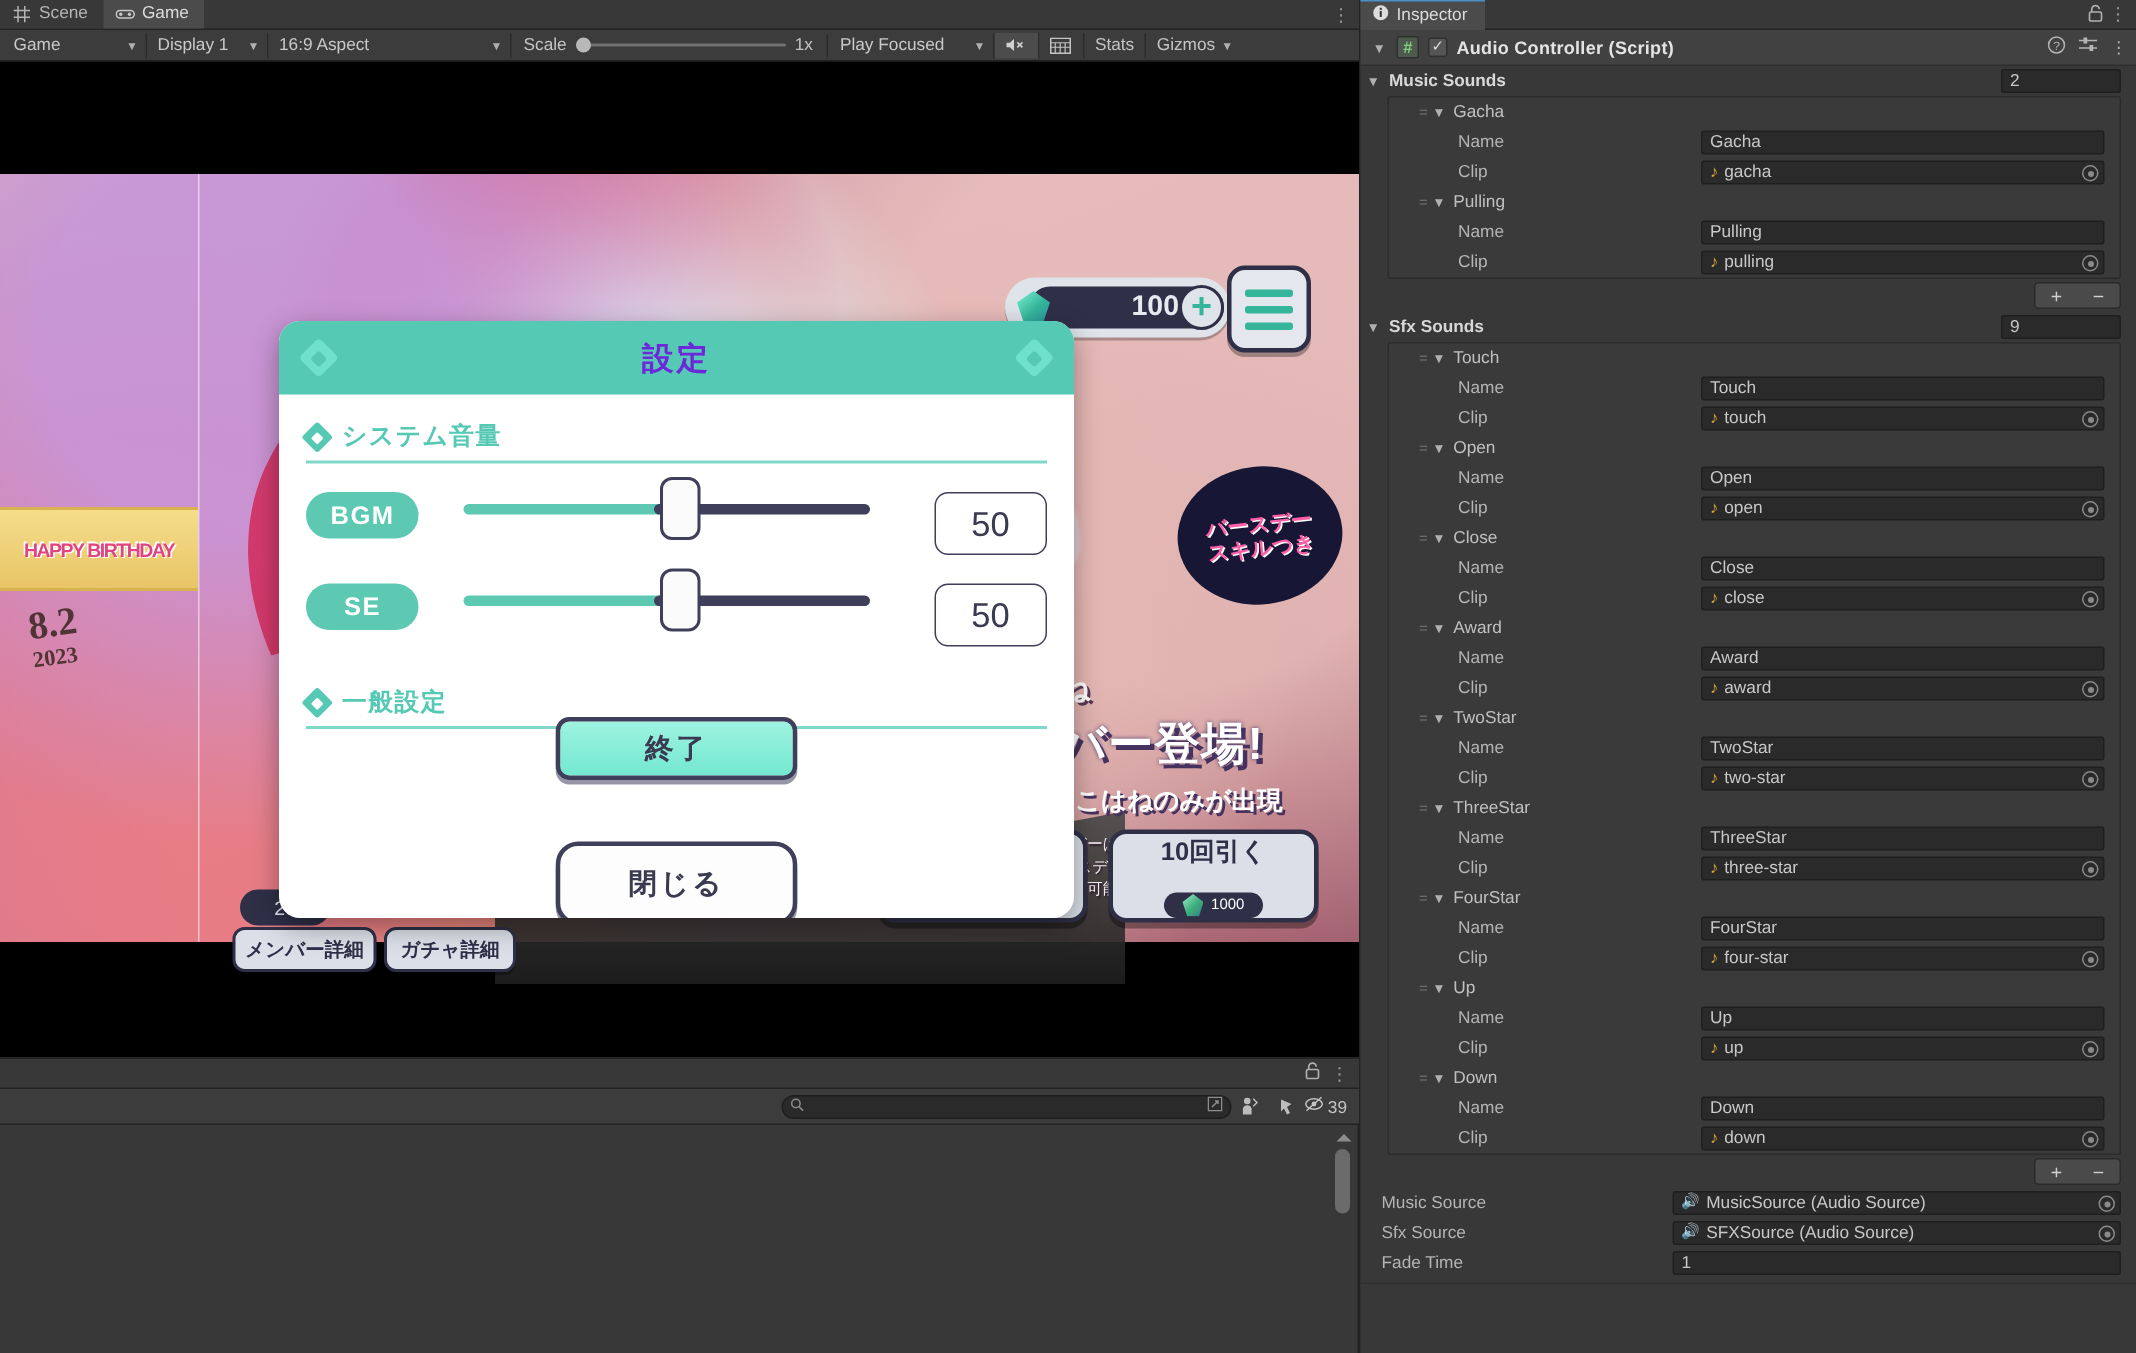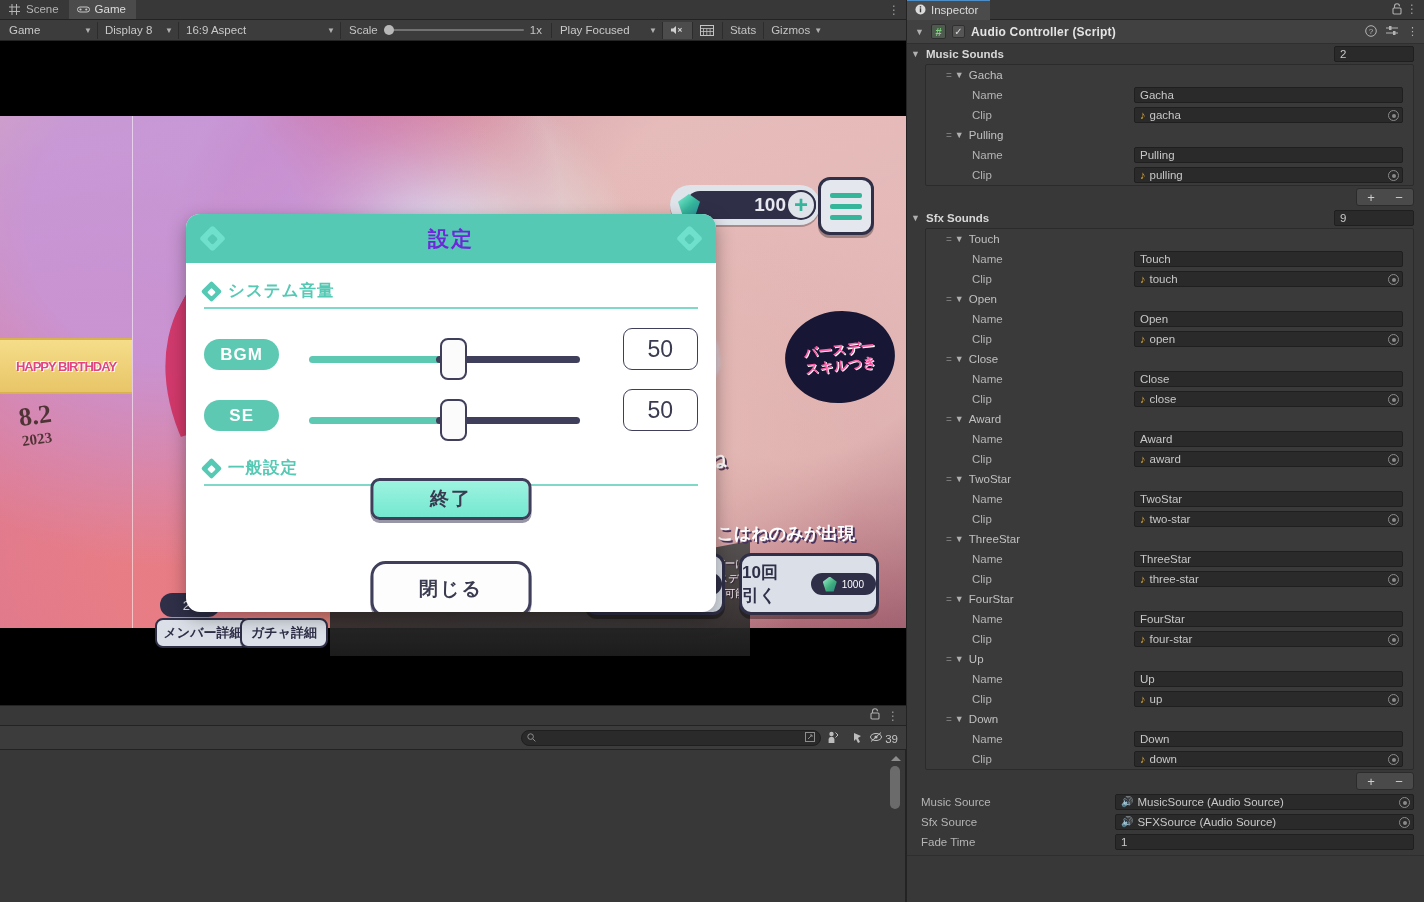--- a/index.html
+++ b/index.html
@@ -171,21 +171,21 @@
     border-radius:8px; display:flex; align-items:center; justify-content:center;
     color:#2f2f48; font-size:13px; font-weight:bold; box-shadow:0 2px 0 rgba(0,0,0,.3);
   }
   .pill-dark {
     position:absolute; height:24px; background:#2f2f48; border-radius:12px;
     color:#e8e8f0; font-size:13px; display:flex; align-items:center; justify-content:center;
     padding: 0 10px;
   }
   .gacha-btn {
     position:absolute; width:140px; height:62px; background:#dbe0e8; border:3px solid #2f2f48;
-    border-radius:12px; display:flex; flex-direction:row; align-items:center; justify-content:flex-end;
+    border-radius:12px; display:flex; flex-direction:column; align-items:center; justify-content:flex-end;
     gap:16px; box-shadow: 0 4px 0 rgba(0,0,0,.35); color:#2f2f48;
   }
   .gacha-btn .lbl { font-size:17px; font-weight:bold; }
   .gacha-btn .cost {
     height:22px; background:#2f2f48; border-radius:11px; color:#fff; font-size:10px;
     display:flex; align-items:center; gap:5px; padding:0 12px;
   }
   .gem-sm {
     width:14px; height:15px;
     background: linear-gradient(135deg, #9ff0cf, #3fae7d 55%, #2b7f87);
@@ -219,21 +219,21 @@
   .sec-head { display:flex; align-items:center; gap:9px; margin-bottom:5px; }
   .sec-diamond {
     width:15px; height:15px; background:#55c9b4; transform:rotate(45deg); border-radius:2px; position:relative;
   }
   .sec-diamond::after {
     content:""; position:absolute; left:4.5px; top:4.5px; width:6px; height:6px; background:#ffffff; border-radius:1px;
   }
   .sec-title { color:#55c9b4; font-size:16.5px; font-weight:bold; letter-spacing:1px; }
   .sec-rule { height:2px; background:#7fd8c8; margin:4px 0 0 0; }
 
-  .slider-row { display:flex; align-items:flex-end; margin-top:19px;gap:11px; }
+  .slider-row { display:flex; align-items:flex-start; margin-top:19px;gap:11px; }
   .pill {
     width:80px; height:31px; border-radius:16px; background:#5dc9b3; color:#ffffff;
     display:flex; align-items:center; justify-content:center; font-size:17px; font-weight:bold;
     letter-spacing:1px;
   }
   .slider {
     position:relative; margin-left:19px; width:287px; height:22px; display:flex; align-items:center;
   }
   .sl-fill { position:absolute; left:0; height:7px; border-radius:4px; background:#5dc9b3; }
   .sl-rest { position:absolute; right:0; height:7px; border-radius:4px; background:#3f3f5c; }
@@ -401,21 +401,21 @@
       </div>
       <div class="kebab">⋮</div>
     </div>
 
     <div class="gtoolbar">
       <div class="tb-dd" style="width:96px">
         <span>Game</span>
         <span class="caret">▼</span>
       </div>
       <div class="tb-dd" style="width:81px">
-        <span>Display 8</span>
+        <span>Display 1</span>
         <span class="caret">▼</span>
       </div>
       <div class="tb-dd" style="width:162px">
         <span>16:9 Aspect</span>
         <span class="caret">▼</span>
       </div>
       <div class="scale-wrap">
         <span>Scale</span>
         <span class="scale-track">
           <span class="scale-knob"></span>
@@ -464,20 +464,21 @@
         </div>
         <div class="art-date">
           <span>8.2</span>
           <small>2023</small>
         </div>
         <div class="art-name">訳 こはね</div>
         <div class="art-badge">
           <span>バースデー</span>
           <span>スキルつき</span>
         </div>
+        <div class="art-head">バー登場!</div>
         <div class="art-sub">訳 こはねのみが出現</div>
         <div class="art-note" style="white-space:pre-line">誕生日限定メンバーは出現しません。
 イは専用の[バースデー]となります。
 は今後再登場する可能性があります。</div>
       </div>
 
       <div class="hud-currency">
         <span class="gem"></span>
         <span class="hud-pillbar">100</span>
         <span class="hud-plus">+</span>
@@ -487,21 +488,21 @@
         <i></i>
         <i></i>
       </div>
 
       <div class="pill-dark" style="left:160px; top:552px; width:60px">
         <span>20</span>
       </div>
       <div class="btn-small" style="left:155px; top:577px; width:96px">
         <span>メンバー詳細</span>
       </div>
-      <div class="btn-small" style="left:240px; top:577px; width:88px">
+      <div class="btn-small" style="left:256px; top:577px; width:88px">
         <span>ガチャ詳細</span>
       </div>
 
       <div class="gacha-btn" style="left:585px; top:512px">
         <span class="lbl">1回引く</span>
         <span class="cost">
           <span class="gem-sm"></span>
           <span>100</span>
         </span>
       </div>

